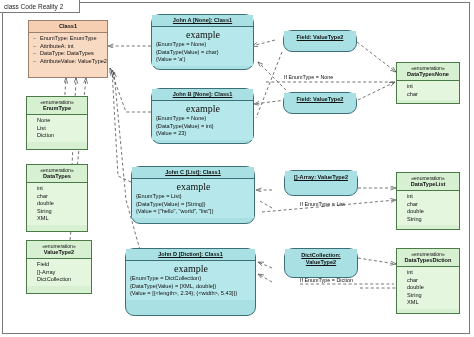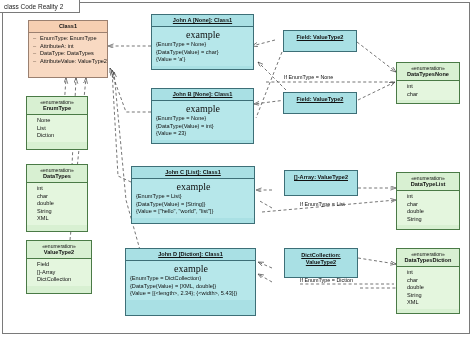--- a/index.html
+++ b/index.html
@@ -104,21 +104,21 @@
   .green .hdr .stereo {
     display: block;
     font-weight: normal;
     font-size: 5px;
     line-height: 6px;
   }
   .green .hdr .nm { display: block; line-height: 7px; }
   .green .body { background: #e4f6de; }
   .green .body .row { padding-left: 6px; }
   
-  .cyan { background: #a9e0e4; border-color: #3d6f77; }
+  .cyan { background: #a9e0e4; border-color: #3d6f77; border-radius: 9px; }
   .cyan .hdr {
     border-bottom: 1px solid #3d6f77;
     background: #a9e0e4;
     text-decoration: underline;
   }
   .cyan .body { background: #b6e7ea; }
   .cyan .body .title {
     text-align: center;
     font-family: "Liberation Serif", serif;
     font-size: 10px;

